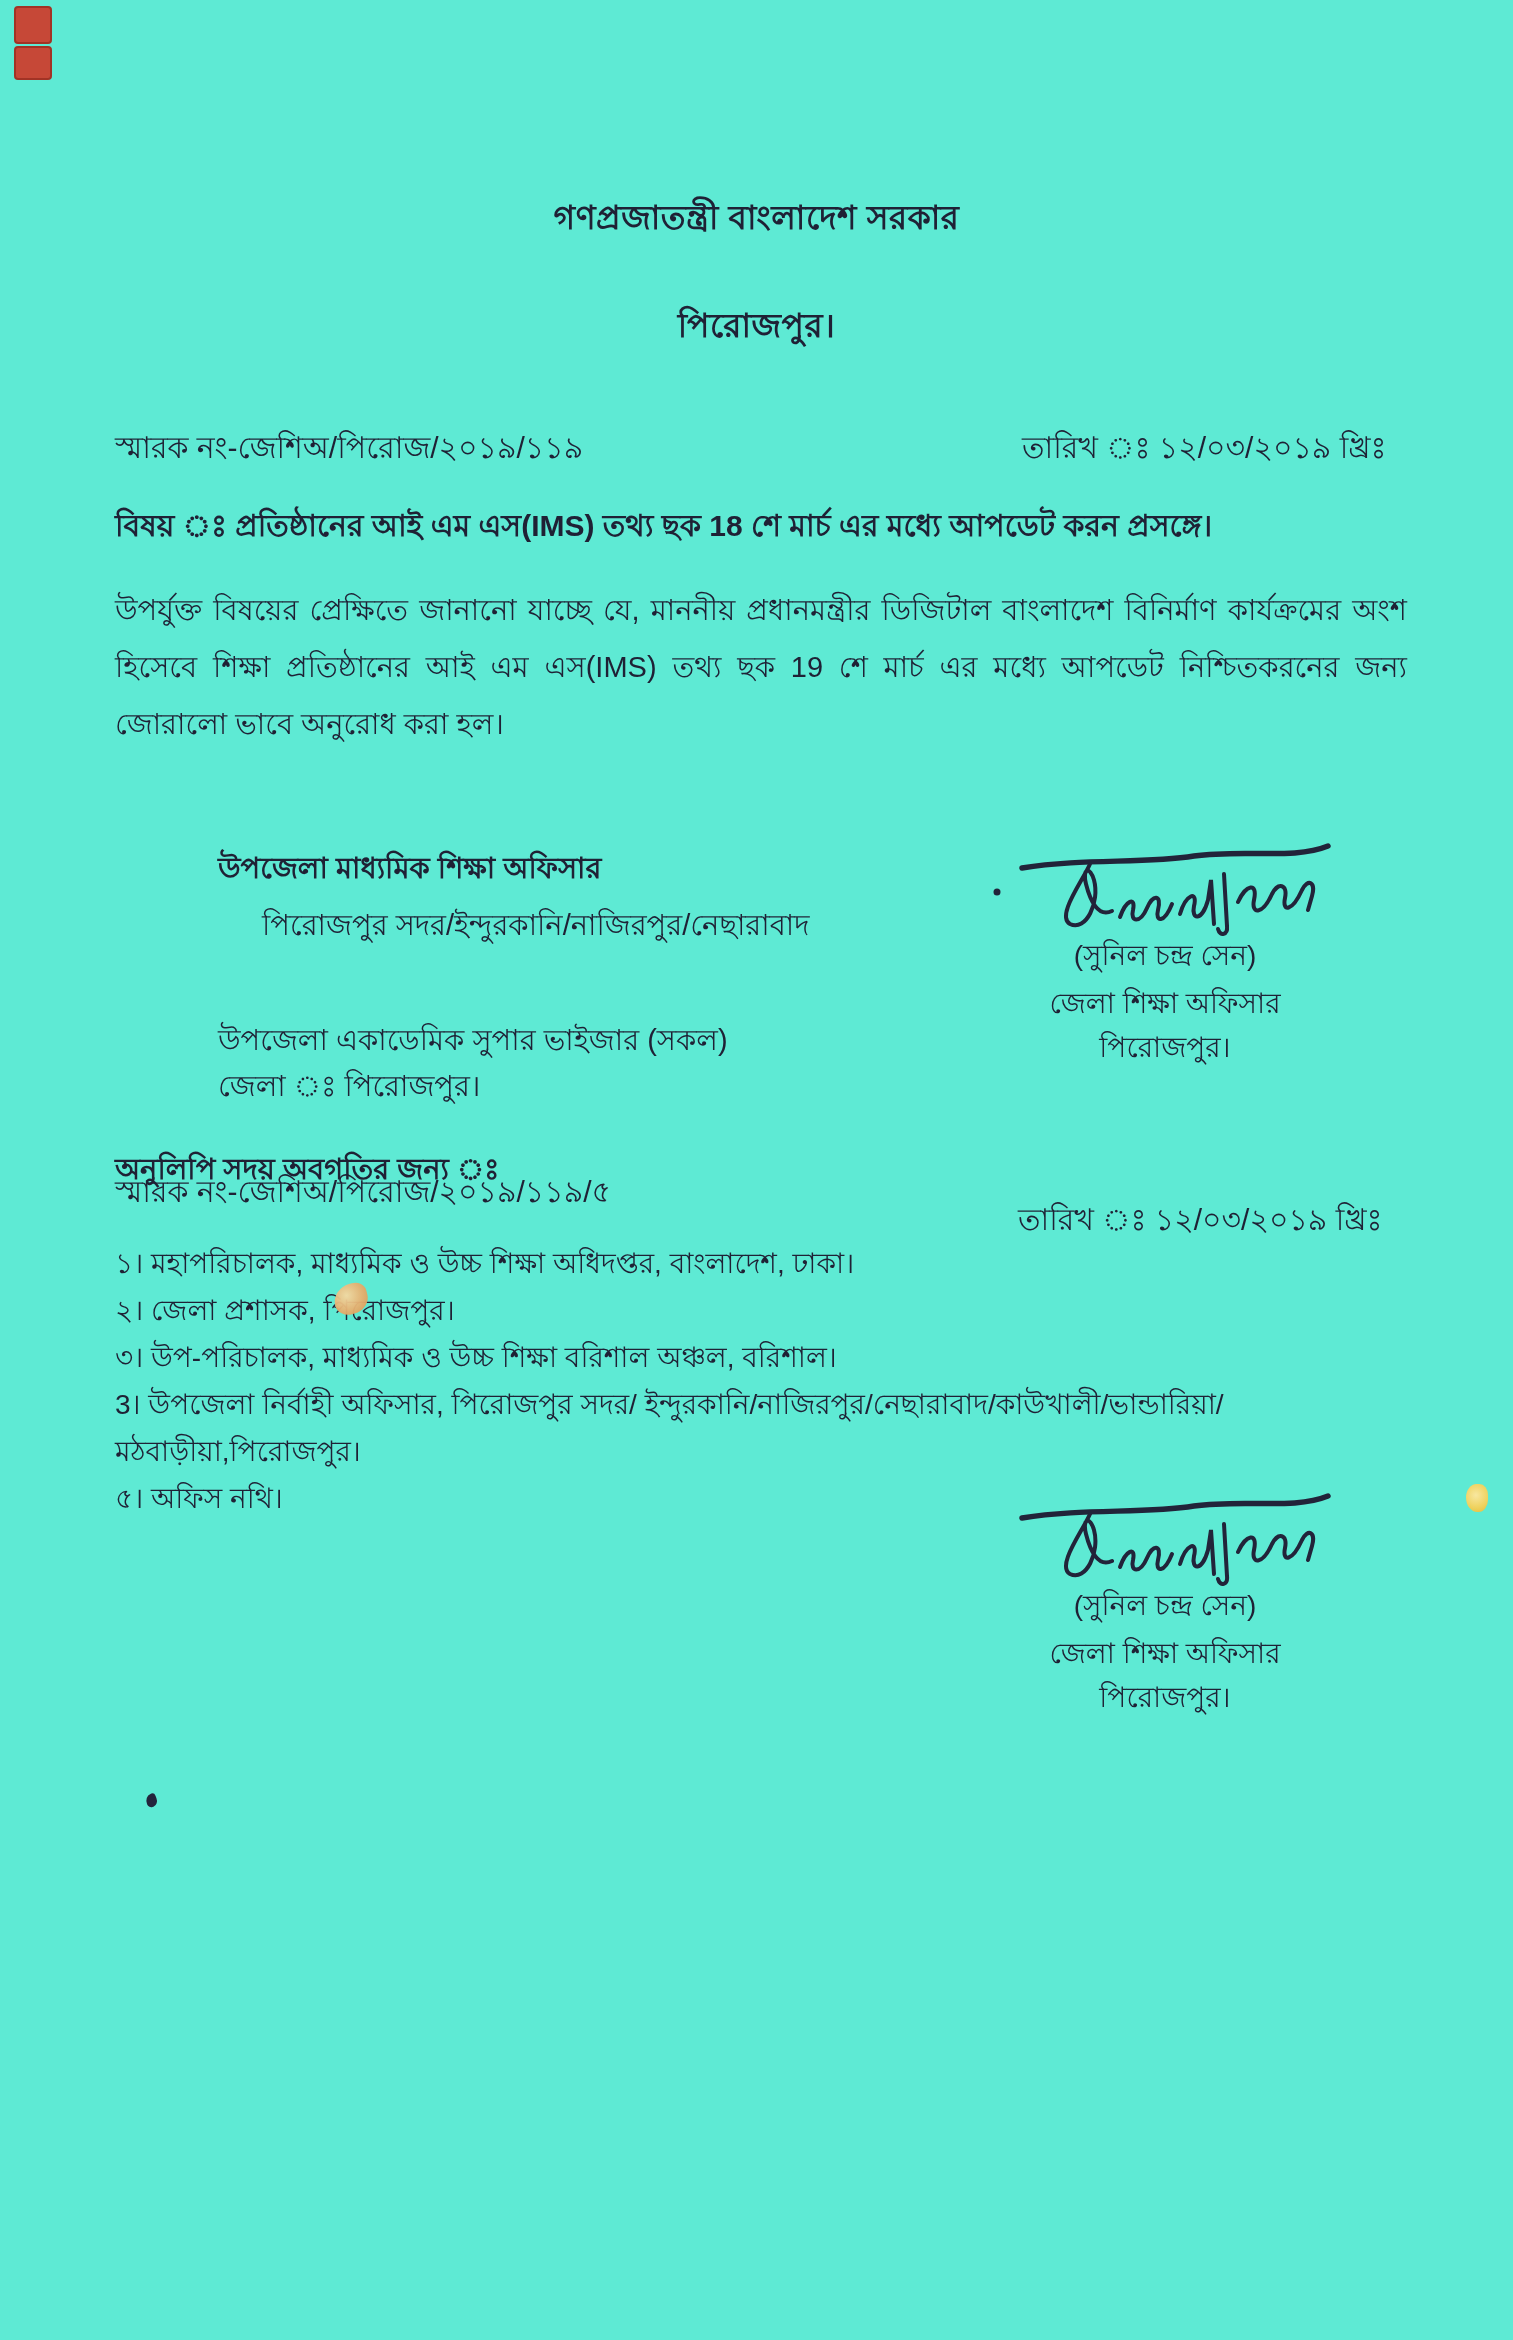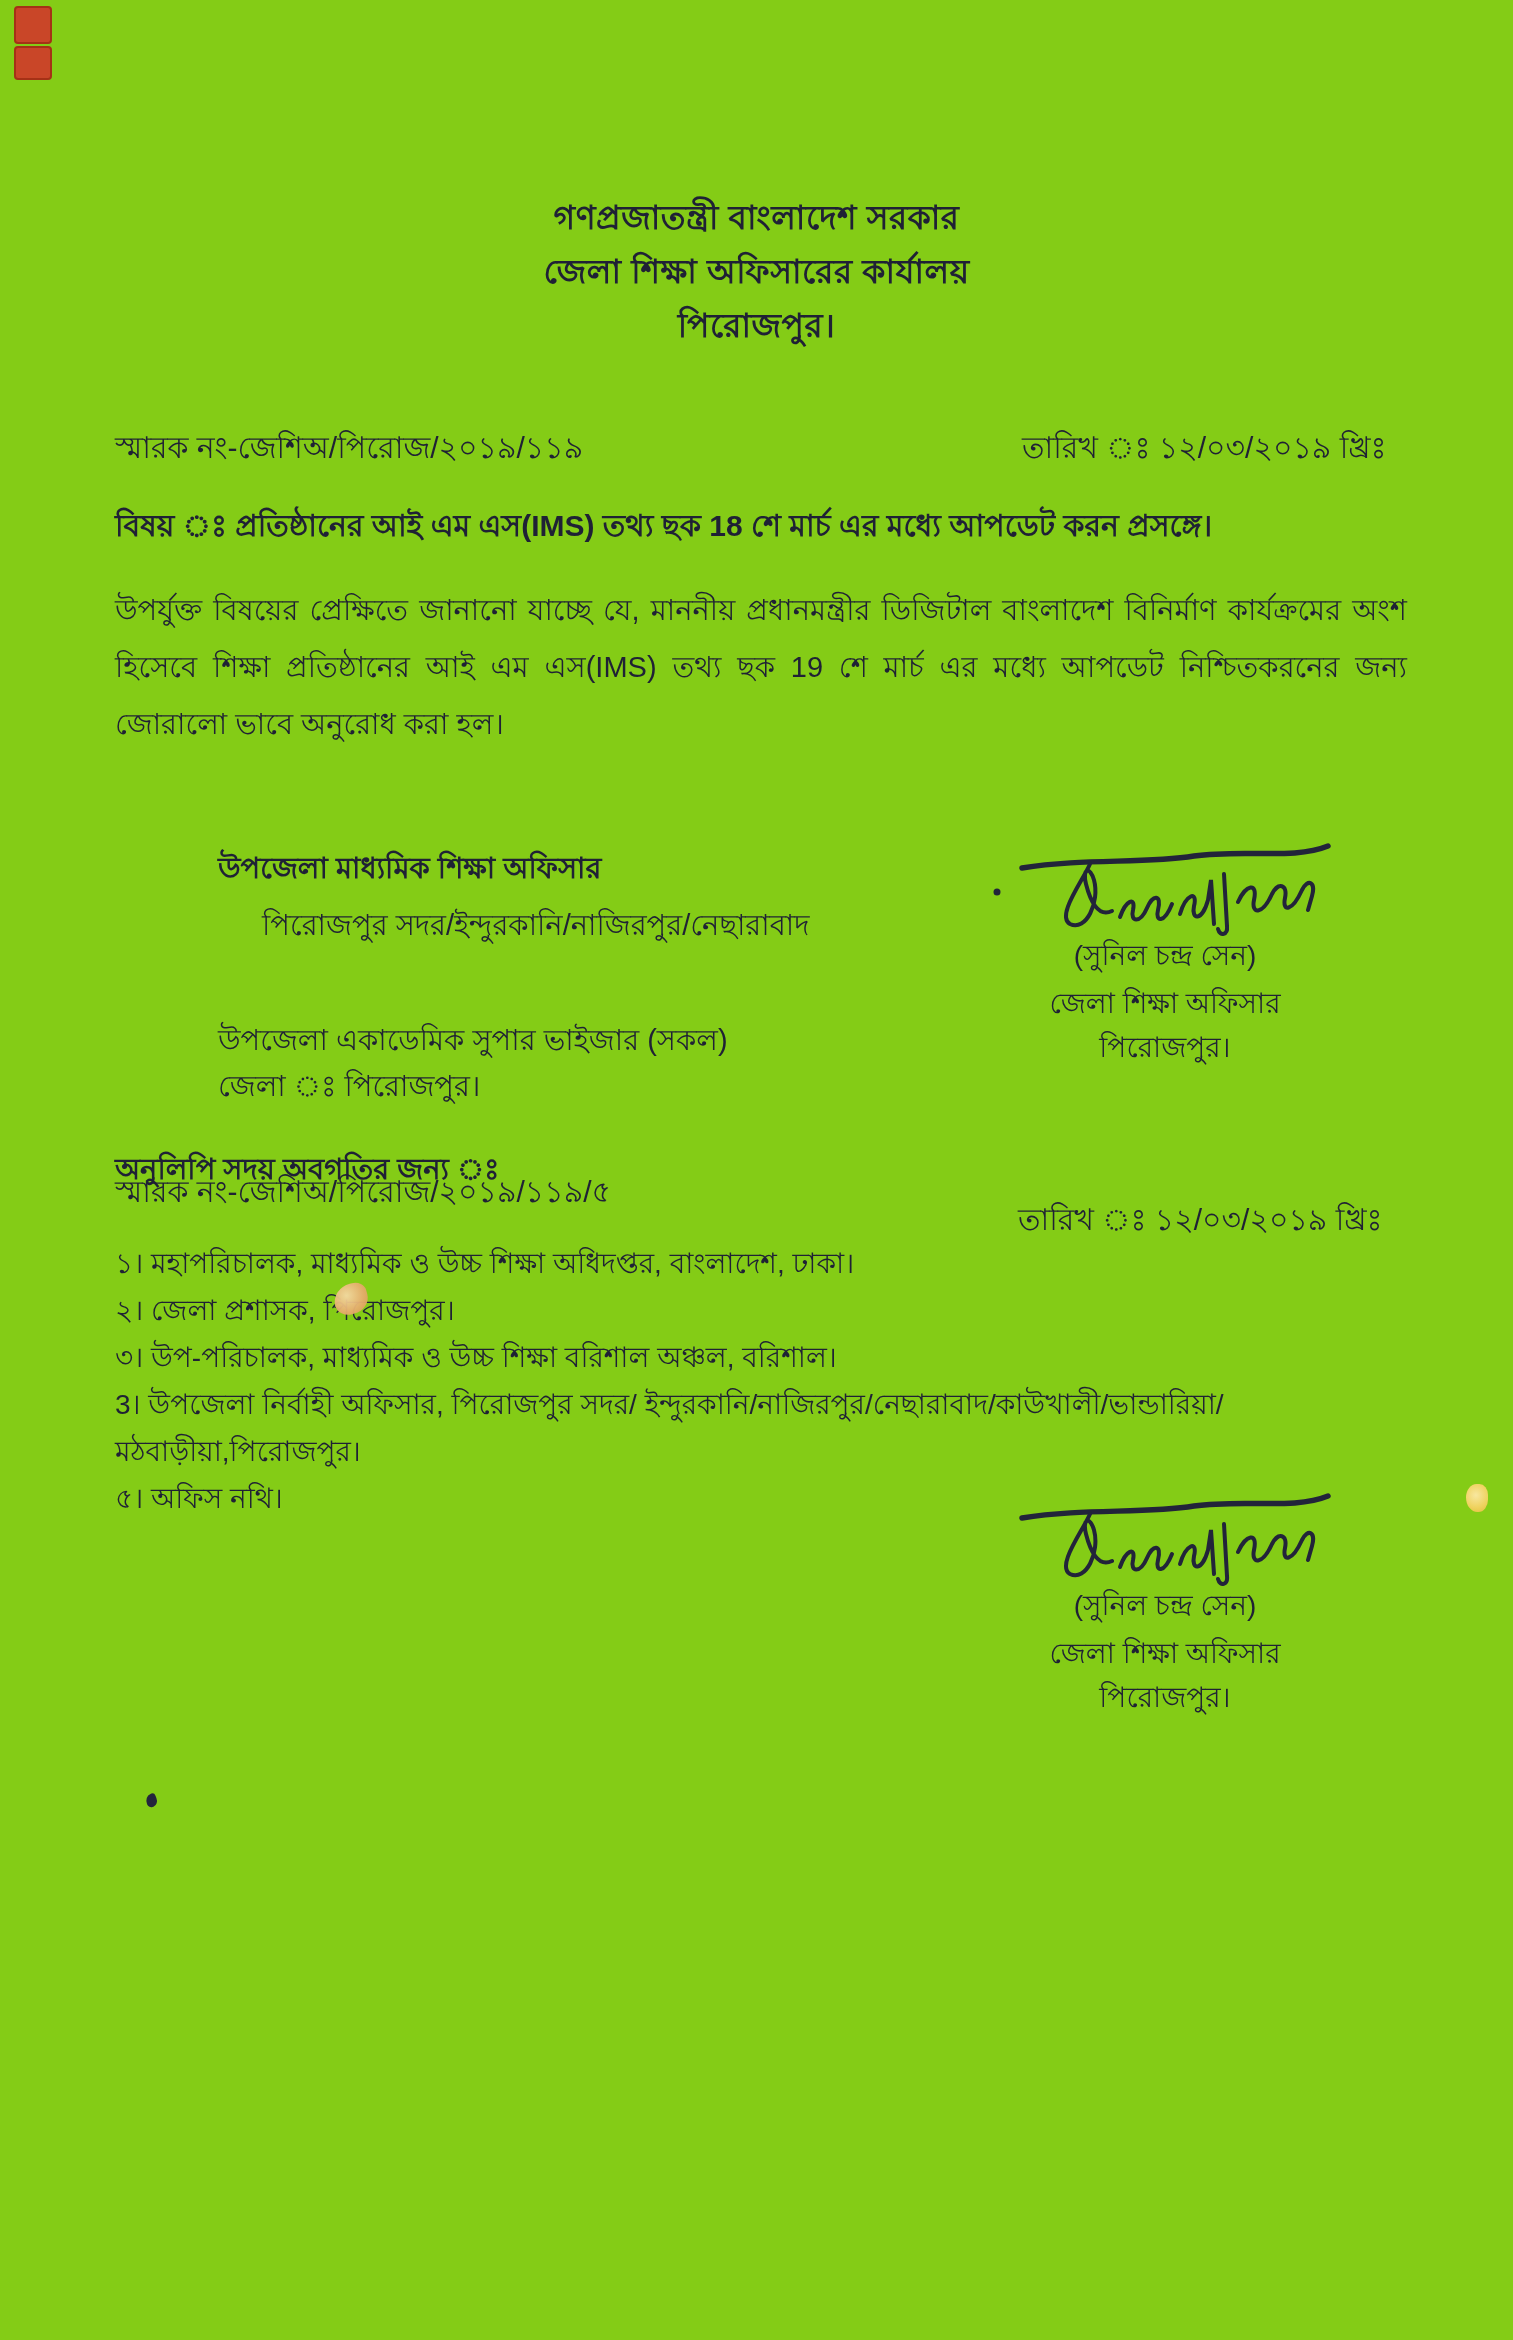--- a/index.html
+++ b/index.html
@@ -1,20 +1,20 @@
 <!DOCTYPE html>
 <html><head>
 <meta charset="utf-8">
 <style>
   html,body{margin:0;padding:0;background:#888;}
   .page{
     position:relative;
     width:1513px;height:2340px;
     margin:0 auto;
-    background:#84cc16;
+    background:#5eead4;
     font-family:"Liberation Sans","DejaVu Sans",sans-serif;
     color:#1f2135;
     overflow:hidden;
   }
   .abs{position:absolute;}
   .center-line{left:0;width:100%;text-align:center;}
   .hdr{font-size:33px;font-weight:bold;letter-spacing:.5px;}
   .email{
     font-family:"Liberation Serif","DejaVu Serif",serif;
     font-size:37px;letter-spacing:.5px;
@@ -60,21 +60,20 @@
 </style>
 </head>
 <body>
 
 <div class="page">
 
   <div class="red-mark" style="left:14px;top:6px;width:34px;height:34px;"></div>
   <div class="red-mark" style="left:14px;top:46px;width:34px;height:30px;"></div>
 
   <div class="abs center-line hdr" style="top:192px;">গণপ্রজাতন্ত্রী বাংলাদেশ সরকার</div>
-  <div class="abs center-line hdr" style="top:246px;">জেলা শিক্ষা অফিসারের কার্যালয়</div>
   <div class="abs center-line hdr" style="top:300px;">পিরোজপুর।</div>
 
   <div class="abs memo-text" style="left:115px;top:424px;">স্মারক নং-জেশিঅ/পিরোজ/২০১৯/১১৯</div>
   <div class="abs memo-text" style="left:1022px;top:424px;">তারিখ ঃ ১২/০৩/২০১৯ খ্রিঃ</div>
 
   <div class="abs subject" style="left:115px;top:502px;width:1300px;">
     <span>বিষয় ঃ</span>
     <span>প্রতিষ্ঠানের আই এম এস(IMS) তথ্য ছক 18 শে মার্চ এর মধ্যে আপডেট করন প্রসঙ্গে।</span>
   </div>
 

